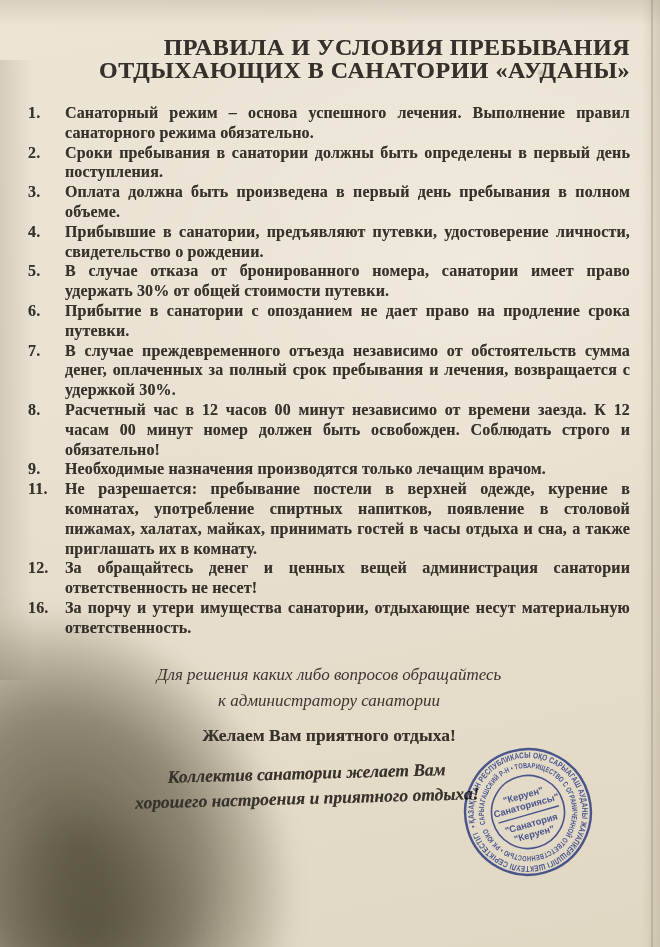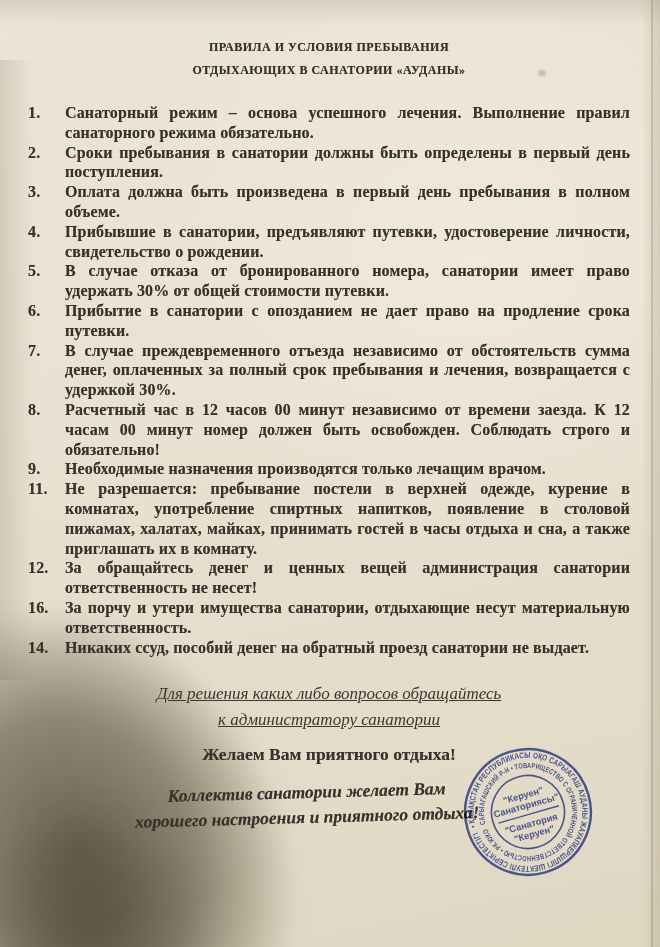--- a/index.html
+++ b/index.html
@@ -33,23 +33,23 @@
     left:-80px;top:760px;width:340px;height:340px;
     background:radial-gradient(closest-side, rgba(58,53,36,.55), rgba(58,53,36,0) 75%);
     filter:blur(14px);
   }
   .smudge{position:absolute;left:538px;top:70px;width:8px;height:6px;border-radius:50%;
     background:rgba(100,92,80,.30);filter:blur(1.2px);}
 
   .doc{position:absolute;left:0;top:0;right:0;padding:36px 30px 0 28px;}
 
   .title{
-    text-align:center;
+    text-align:right;
     font-weight:bold;
-    font-size:12px;line-height:23px;
+    font-size:24px;line-height:23px;
     letter-spacing:.5px;
     color:#35302b;
     text-shadow:0 0 .5px rgba(53,48,43,.55);
     margin:0 0 21px 0;
   }
 
   .rules{list-style:none;margin:0;padding:0;}
   .rule{
     display:flex;
     font-weight:bold;
@@ -58,21 +58,20 @@
     text-shadow:0 0 .45px rgba(56,50,44,.5);
   }
   .rule .num{flex:none;width:37px;}
   .rule .txt{flex:1;text-align:justify;text-align-last:left;}
 
   .closing{margin-top:24px;}
   .contact{
     margin:4px;text-align:center;
     font-style:italic;font-size:17px;line-height:26px;
     color:#3c362f;
-    text-decoration:underline;
   }
   .wish{
     margin:9px 0 0 0;text-align:center;
     font-weight:bold;
     font-size:17.5px;line-height:24px;
     text-shadow:0 0 .5px rgba(56,50,44,.5);
   }
   .farewell{
     margin:14px 0 0 0;text-align:center;
     font-style:italic;font-weight:bold;
@@ -152,24 +151,20 @@
           <span class="num">11.</span>
           <span class="txt">Не разрешается: пребывание постели в верхней одежде, курение в комнатах, употребление спиртных напитков, появление в столовой пижамах, халатах, майках, принимать гостей в часы отдыха и сна, а также приглашать их в комнату.</span>
         </li>
       <li class="rule">
           <span class="num">12.</span>
           <span class="txt">За обращайтесь денег и ценных вещей администрация санатории ответственность не несет!</span>
         </li>
       <li class="rule">
           <span class="num">16.</span>
           <span class="txt">За порчу и утери имущества санатории, отдыхающие несут материальную ответственность.</span>
-        </li>
-      <li class="rule">
-          <span class="num">14.</span>
-          <span class="txt">Никаких ссуд, пособий денег на обратный проезд санатории не выдает.</span>
         </li>
     </ol>
 
     <div class="closing">
       <p class="contact">
         <span>Для решения каких либо вопросов обращайтесь</span><br>
         <span>к администратору санатории</span>
       </p>
       <p class="wish">Желаем Вам приятного отдыха!</p>
       <p class="farewell">

